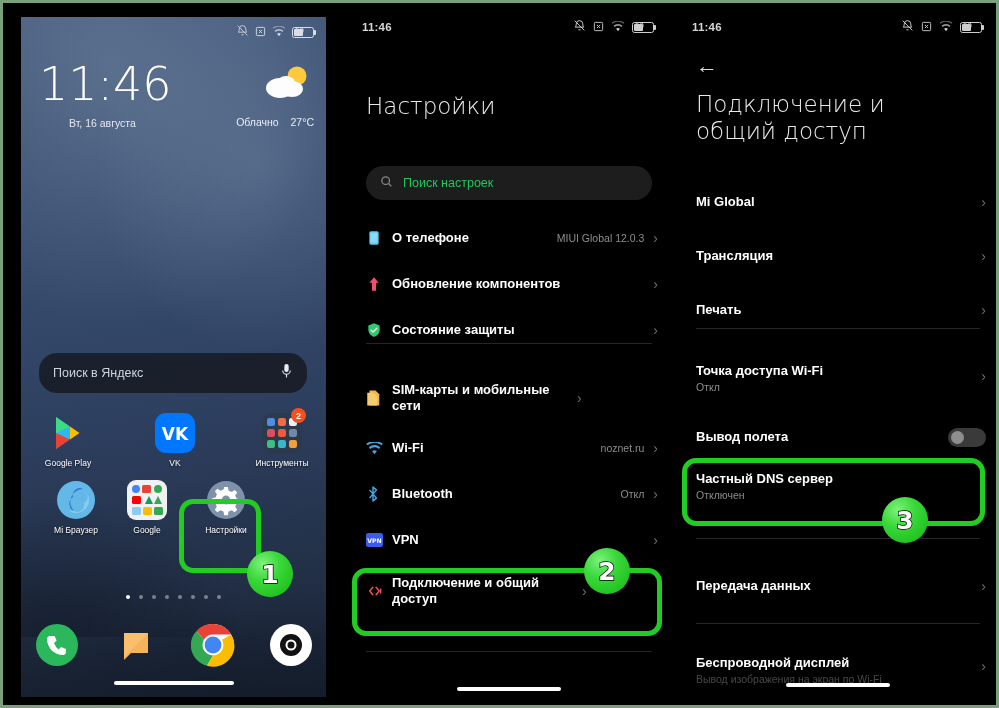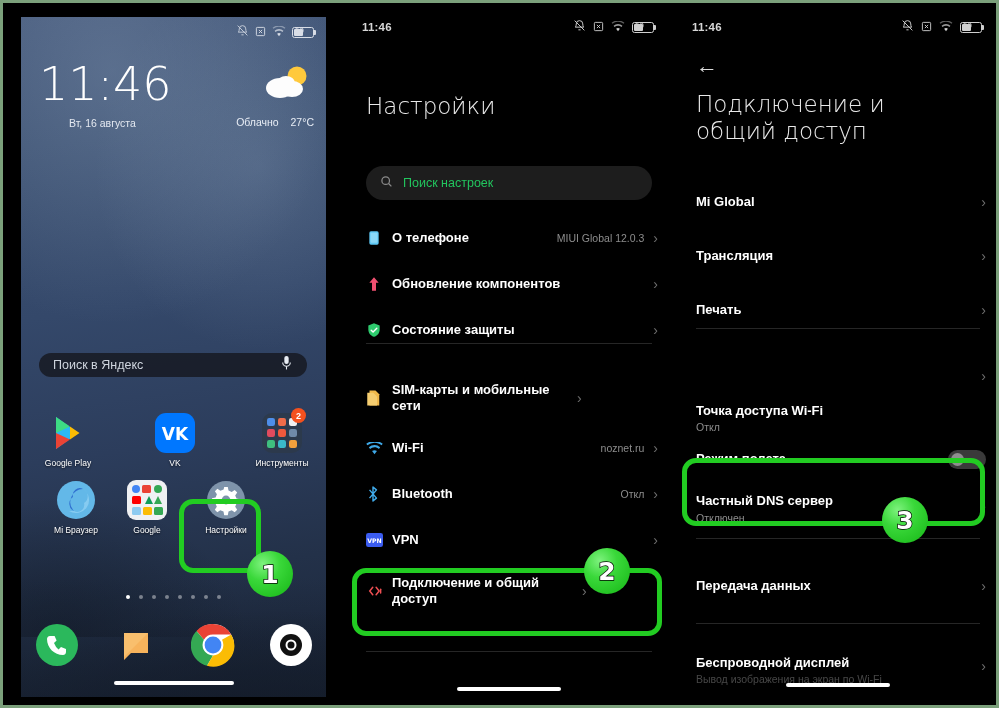--- a/index.html
+++ b/index.html
@@ -53,21 +53,21 @@
     line-height: 1; font-family: "DejaVu Sans", sans-serif;
   }
   .clock-date {
     position: absolute; left: 20px; top: 100px;
     font-size: 10.5px; color: #e3e8f0; font-weight: 400; padding-left: 28px;
   }
   .weather-wrap { position: absolute; right: 12px; top: 46px; width: 120px; text-align: right; }
   .weather-txt { font-size: 10.5px; color: #e8edf5; margin-top: 13px; }
 
   .search-pill {
-    position: absolute; left: 18px; top: 336px; width: 268px; height: 24px;
+    position: absolute; left: 18px; top: 336px; width: 268px; height: 40px;
     background: rgba(20,22,28,0.78); border-radius: 18px;
     display: flex; align-items: center; padding: 0 14px; justify-content: space-between;
   }
   .search-pill .sp-text { color: #cfd5de; font-size: 12.5px; }
 
   .app-grid { position: absolute; left: 14px; top: 396px; width: 280px; }
   .app-row { display: flex; justify-content: space-between; margin-bottom: 12px; }
   .app-cell { width: 66px; text-align: center; position: relative; }
   .app-ico { width: 40px; height: 40px; margin: 0 auto 5px; position: relative; }
   .app-lbl { font-size: 8.5px; color: #fff; white-space: nowrap;
@@ -553,27 +553,27 @@
         <span class="rlab">Печать</span>
         <span class="chev">›</span>
       </div>
     </div>
 
     <div class="mi-div" style="position:absolute;top:325px;left:0;right:0;margin:0 22px;"></div>
 
     <div class="mi-list" style="top:352px;">
       <div class="mi-row" style="padding-left:22px;min-height:56px;align-items:flex-start;padding-top:8px;">
         <span style="flex:1;">
-          <span class="rlab" style="display:block;margin-top:40px;">Точка доступа Wi-Fi</span>
+          <span class="rlab" style="display:block;">Точка доступа Wi-Fi</span>
           <span class="rsub" style="display:block;">Откл</span>
         </span>
         <span class="chev" style="margin-top:6px;">›</span>
       </div>
       <div class="mi-row" style="padding-left:22px;min-height:52px;">
-        <span class="rlab">Режим полета</span>
+        <span class="rlab">Вывод полета</span>
         <span class="toggle"></span>
       </div>
       <div class="mi-row" style="padding-left:22px;min-height:56px;align-items:flex-start;padding-top:8px;">
         <span style="flex:1;">
           <span class="rlab" style="display:block;">Частный DNS сервер</span>
           <span class="rsub" style="display:block;">Отключен</span>
         </span>
         <span class="chev" style="margin-top:6px;">›</span>
       </div>
     </div>

